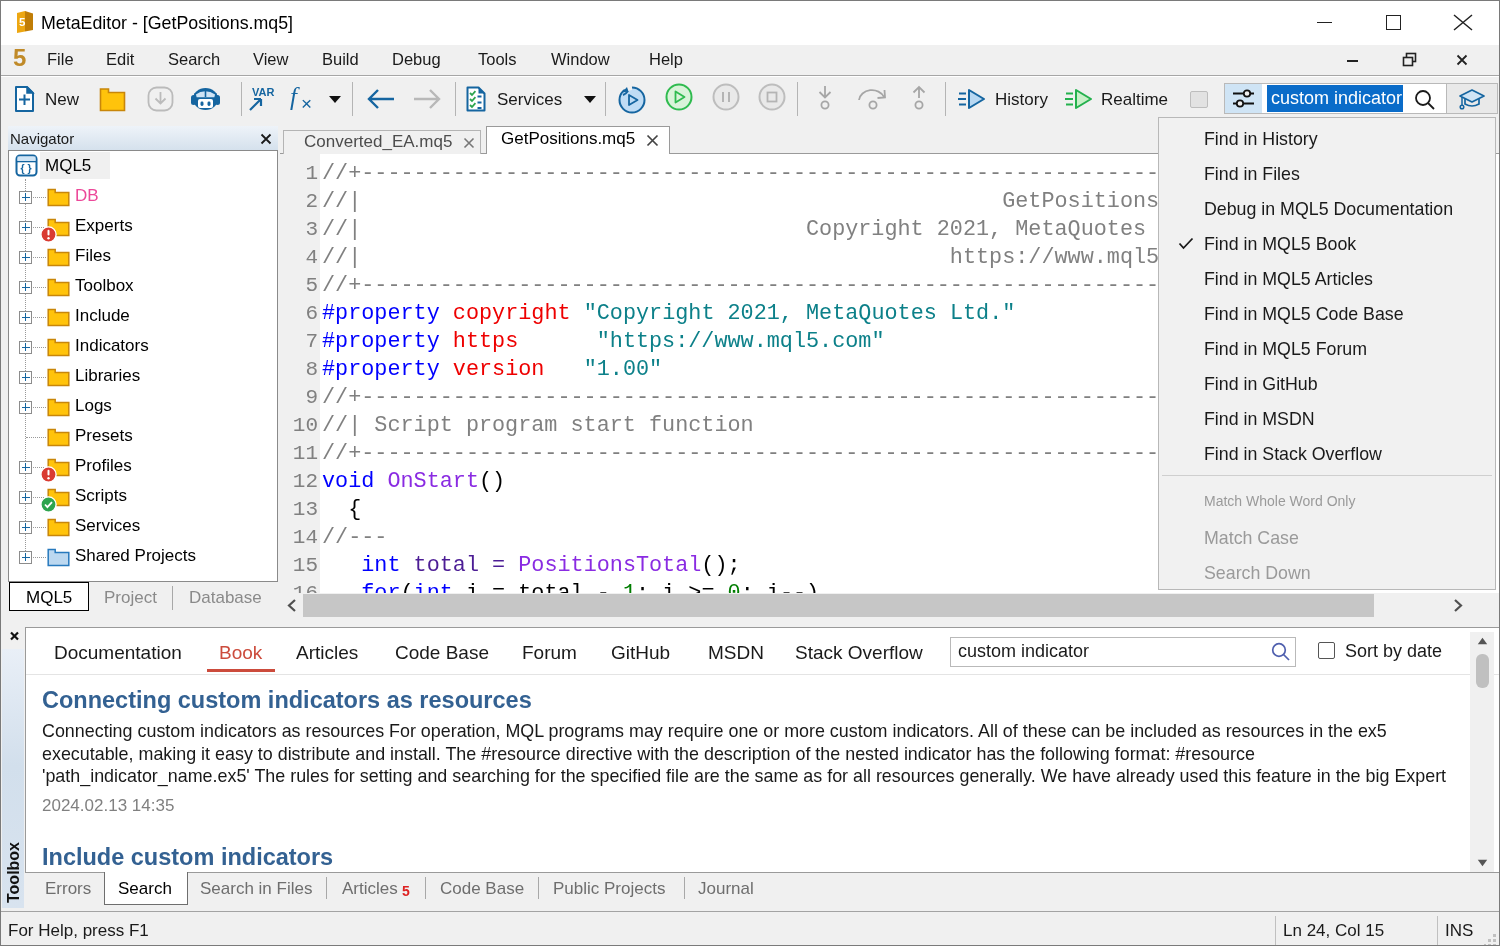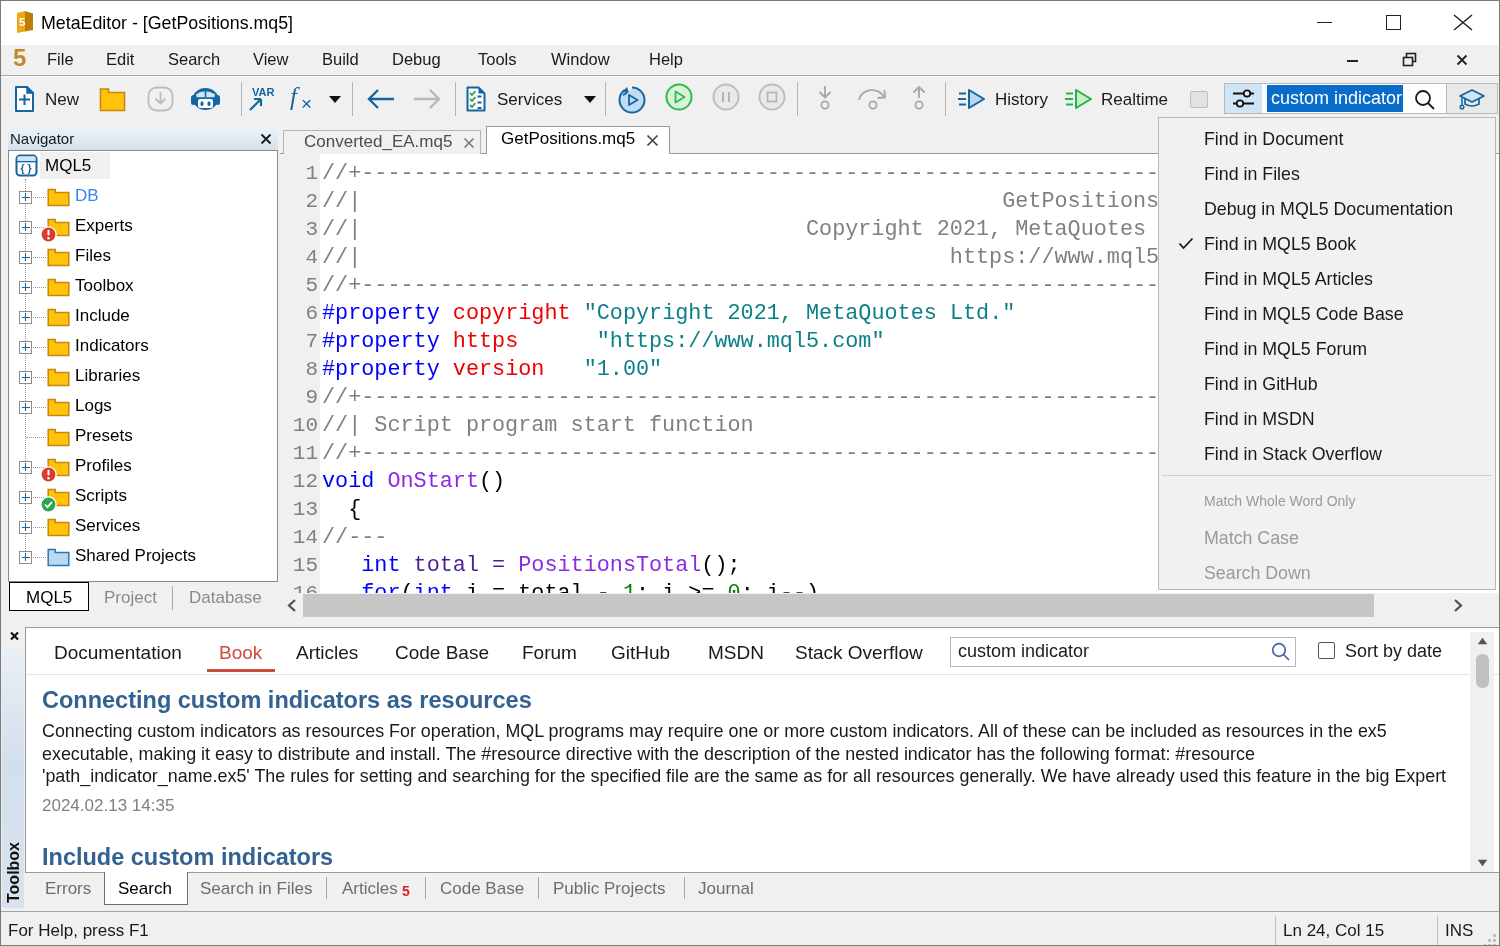--- a/index.html
+++ b/index.html
@@ -175,21 +175,21 @@
       </svg>
       <div class="ab" style="left:36px;top:5px;font-size:17px;color:#000">MQL5</div>
       <div class="ab" style="left:16px;top:28px;width:1px;height:380px;border-left:1px dotted #999"></div>
       <div class="ab" style="left:17px;top:46px;width:20px;height:1px;border-top:1px dotted #999"></div>
       <div class="ab" style="left:10px;top:40px;width:13px;height:13px;background:#fff;border:1px solid #8c8c8c"></div>
       <div class="ab" style="left:12.5px;top:45.5px;width:8px;height:1.6px;background:#1565a0"></div>
       <div class="ab" style="left:15.7px;top:42.3px;width:1.6px;height:8px;background:#1565a0"></div>
       <svg class="ab" style="left:38px;top:37px" width="23" height="19" viewBox="0 0 23 19">
         <path d="M1.2 1.5 h7 v3 h13.6 v13 h-20.6 Z" fill="#ffc30b" stroke="#c8860a" stroke-width="1.5"></path>
       </svg>
-      <div class="ab" style="left:66px;top:35px;font-size:17px;color:#3b82f6">DB</div>
+      <div class="ab" style="left:66px;top:35px;font-size:17px;color:#ec4899">DB</div>
       <div class="ab" style="left:17px;top:76px;width:20px;height:1px;border-top:1px dotted #999"></div>
       <div class="ab" style="left:10px;top:70px;width:13px;height:13px;background:#fff;border:1px solid #8c8c8c"></div>
       <div class="ab" style="left:12.5px;top:75.5px;width:8px;height:1.6px;background:#1565a0"></div>
       <div class="ab" style="left:15.7px;top:72.3px;width:1.6px;height:8px;background:#1565a0"></div>
       <svg class="ab" style="left:38px;top:67px" width="23" height="19" viewBox="0 0 23 19">
         <path d="M1.2 1.5 h7 v3 h13.6 v13 h-20.6 Z" fill="#ffc30b" stroke="#c8860a" stroke-width="1.5"></path>
       </svg>
       <svg class="ab" style="left:31px;top:75px" width="17" height="17" viewBox="0 0 17 17">
         <circle cx="8.5" cy="8.5" r="7.6" fill="#d93a31" stroke="#fff" stroke-width="1.4"></circle>
         <rect x="7.5" y="3.8" width="2" height="5.8" rx="1" fill="#fff"></rect>
@@ -417,21 +417,21 @@
     <svg class="ab" style="left:1484px;top:22px" width="13" height="13" viewBox="0 0 13 13">
       <rect x="9" y="0" width="3" height="3" fill="#c0c0c0"></rect>
       <rect x="9" y="5" width="3" height="3" fill="#c0c0c0"></rect>
       <rect x="9" y="10" width="3" height="3" fill="#c0c0c0"></rect>
       <rect x="4" y="5" width="3" height="3" fill="#c0c0c0"></rect>
       <rect x="4" y="10" width="3" height="3" fill="#c0c0c0"></rect>
       <rect x="-1" y="10" width="3" height="3" fill="#c0c0c0"></rect>
     </svg>
   </div>
 <div class="ab" style="left:1158px;top:117px;width:338px;height:473px;background:#f1f1f1;border:1px solid #b8b8b8;z-index:50">
-    <div class="ab" style="left:45px;top:11px;font-size:17.8px;color:#1a1a1a">Find in Document</div>
+    <div class="ab" style="left:45px;top:11px;font-size:17.8px;color:#1a1a1a">Find in History</div>
     <div class="ab" style="left:45px;top:46px;font-size:17.8px;color:#1a1a1a">Find in Files</div>
     <div class="ab" style="left:45px;top:81px;font-size:17.8px;color:#1a1a1a">Debug in MQL5 Documentation</div>
     <div class="ab" style="left:45px;top:116px;font-size:17.8px;color:#1a1a1a">Find in MQL5 Book</div>
     <svg class="ab" style="left:19px;top:119px" width="16" height="13" viewBox="0 0 16 13">
       <path d="M1.5 6.5 L5.5 11 L14.5 1.5" fill="none" stroke="#1a1a1a" stroke-width="1.8"></path>
     </svg>
     <div class="ab" style="left:45px;top:151px;font-size:17.8px;color:#1a1a1a">Find in MQL5 Articles</div>
     <div class="ab" style="left:45px;top:186px;font-size:17.8px;color:#1a1a1a">Find in MQL5 Code Base</div>
     <div class="ab" style="left:45px;top:221px;font-size:17.8px;color:#1a1a1a">Find in MQL5 Forum</div>
     <div class="ab" style="left:45px;top:256px;font-size:17.8px;color:#1a1a1a">Find in GitHub</div>

